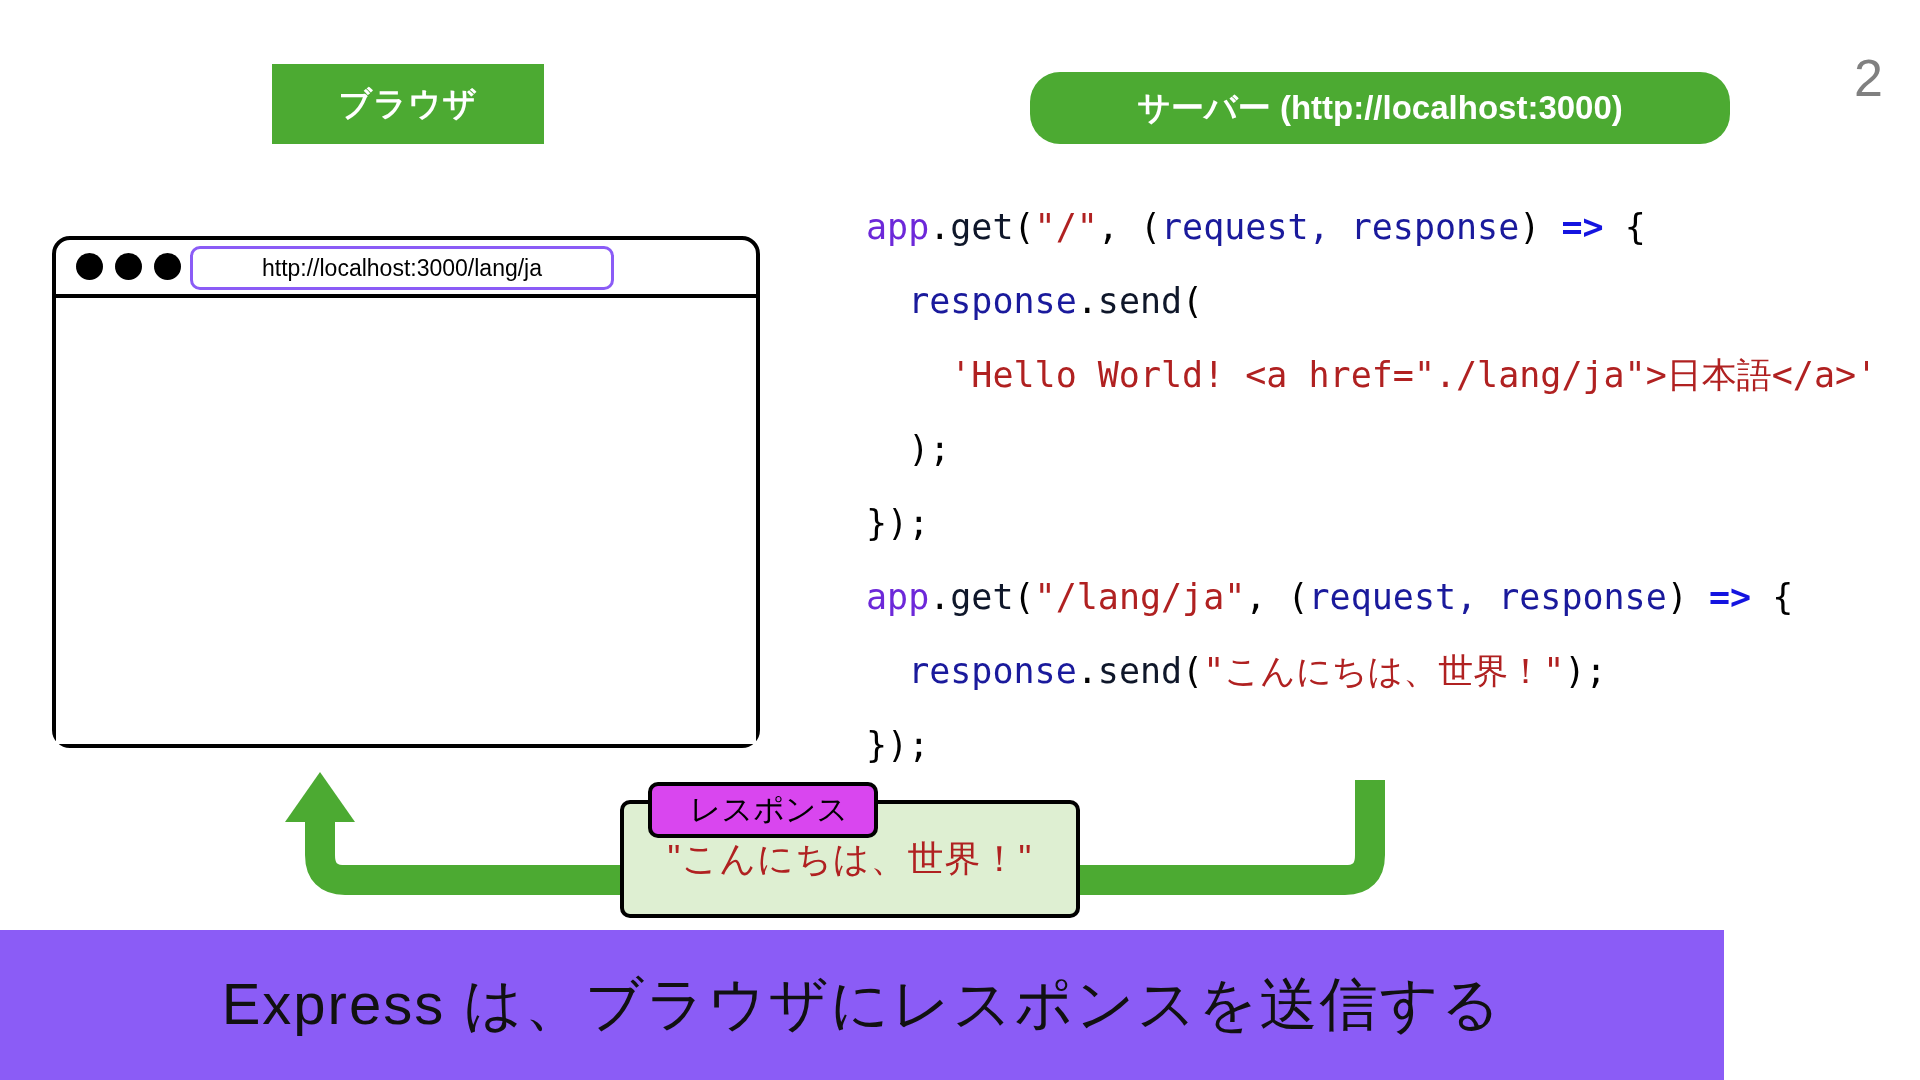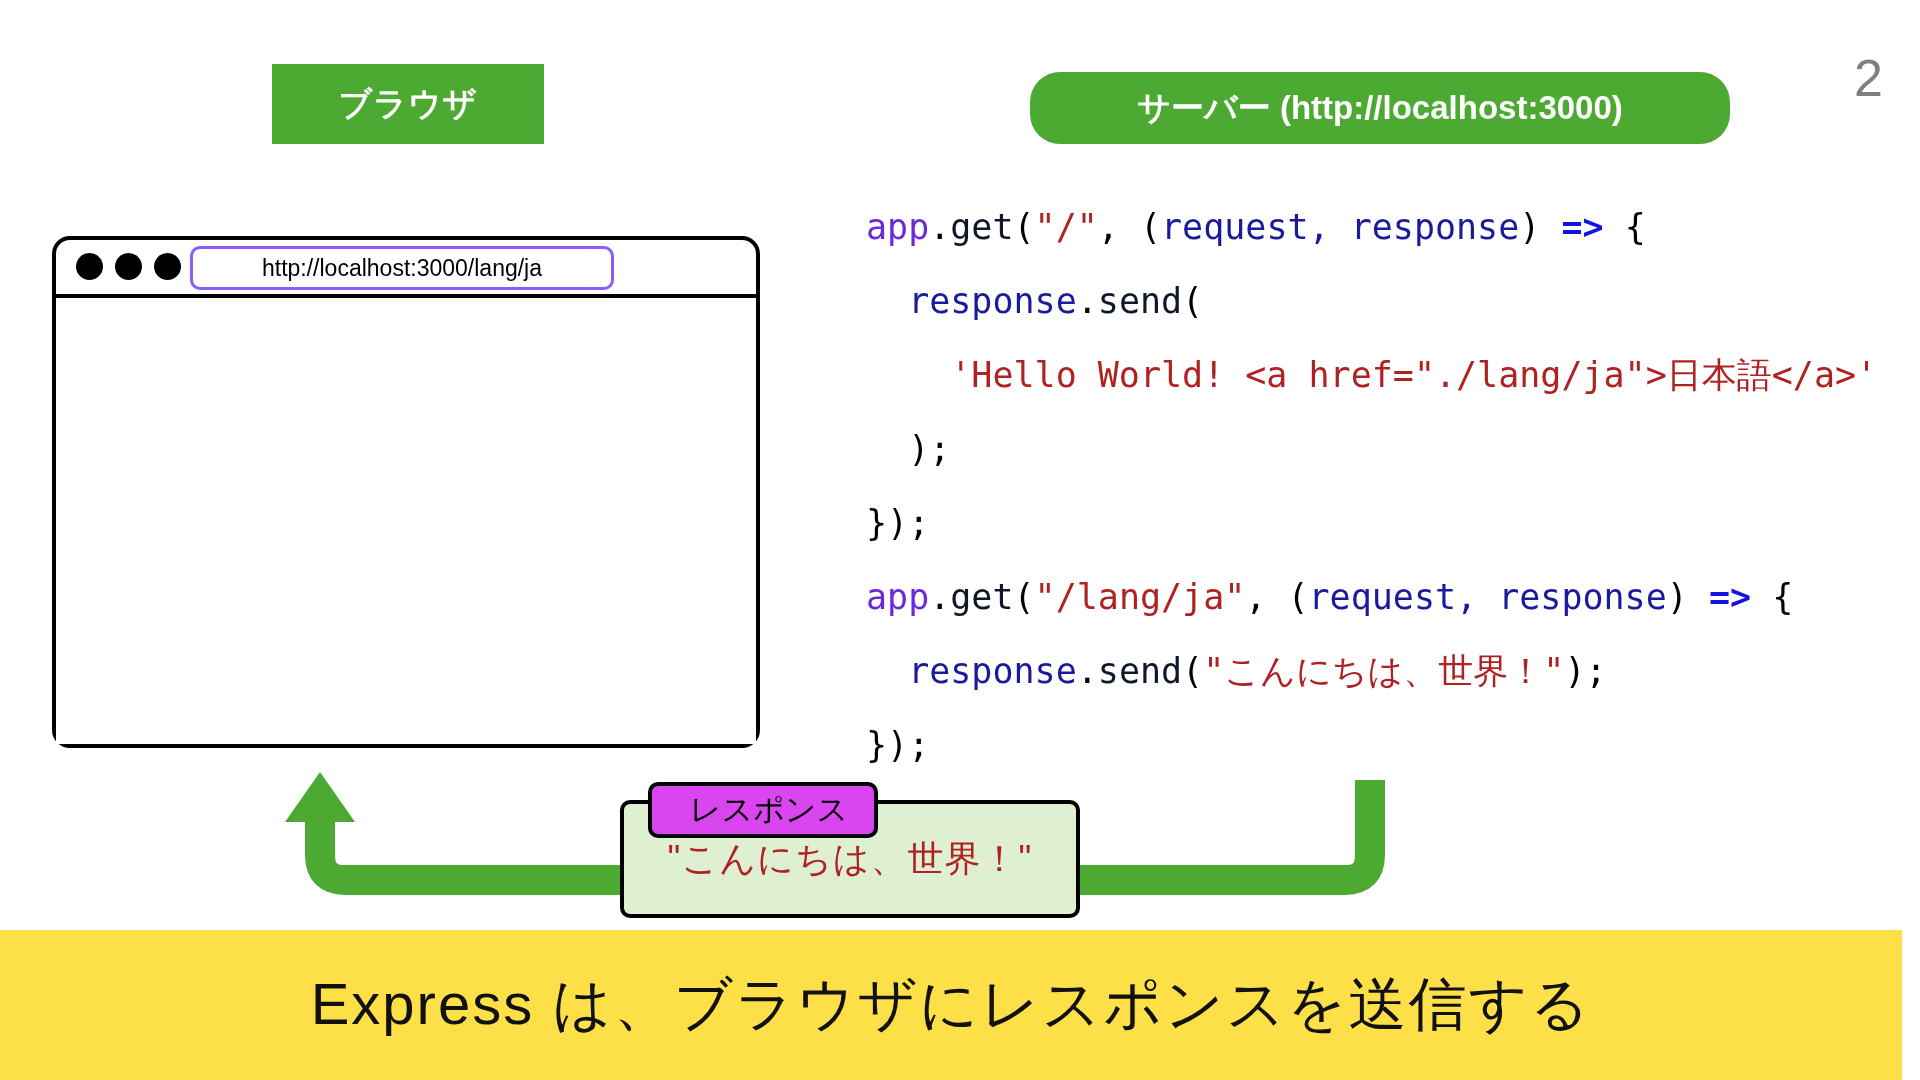--- a/index.html
+++ b/index.html
@@ -188,23 +188,23 @@
     font-family: "Liberation Sans", sans-serif;
     font-size: 31px;
     color: #000000;
   }
 
   
   .caption-band {
     position: absolute;
     left: 0;
     bottom: 0;
-    width: 1902px;
+    width: 1724px;
     height: 150px;
-    background: #fde047;
+    background: #8b5cf6;
     display: flex;
     align-items: center;
     justify-content: center;
   }
   .caption-text {
     font-family: "Liberation Sans", sans-serif;
     font-size: 58px;
     color: #111111;
     letter-spacing: 2px;
   }

